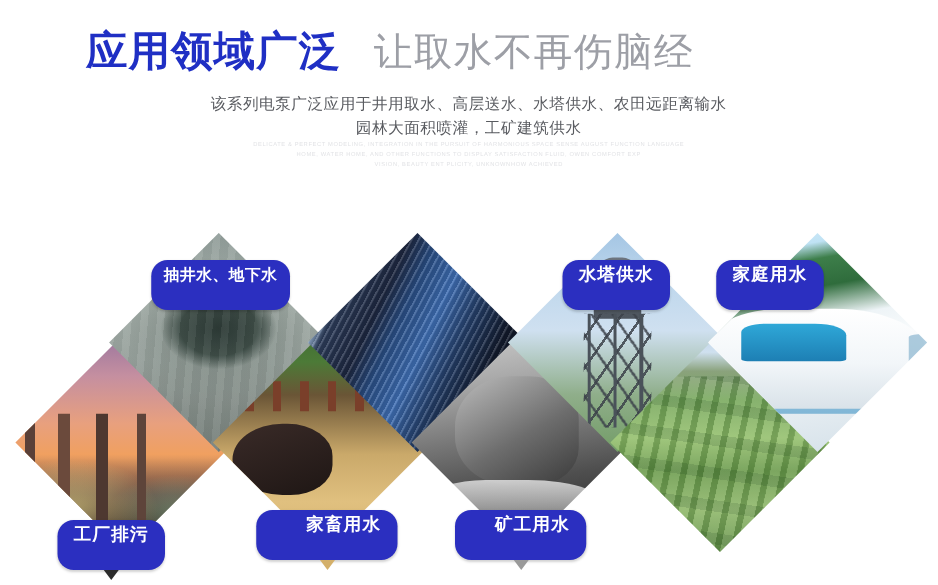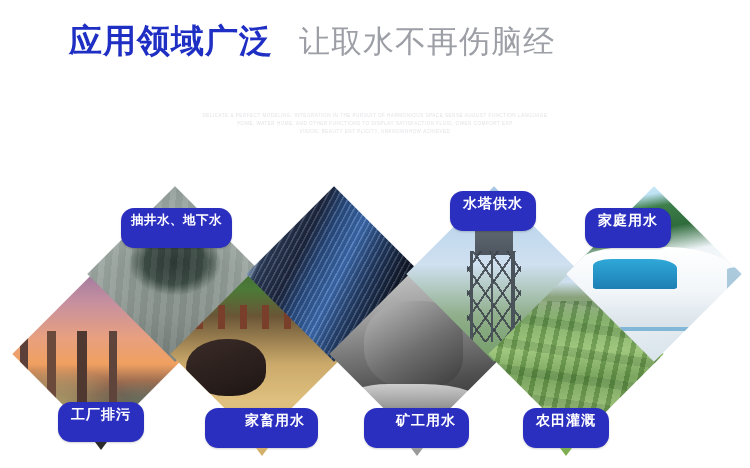--- a/index.html
+++ b/index.html
@@ -208,20 +208,24 @@
 </head>
 <body>
 
 <div class="page">
 
   <div class="header">
     <div class="title-row">
       <span class="title-main">应用领域广泛</span>
       <span class="title-sub">让取水不再伤脑经</span>
     </div>
+    <div class="desc">
+      <div>该系列电泵广泛应用于井用取水、高层送水、水塔供水、农田远距离输水</div>
+      <div>园林大面积喷灌，工矿建筑供水</div>
+    </div>
     <div class="eng">
       <div>DELICATE &amp; PERFECT MODELING, INTEGRATION IN THE PURSUIT OF HARMONIOUS SPACE SENSE AUGUST FUNCTION LANGUAGE</div>
       <div>HOME, WATER HOME, AND OTHER FUNCTIONS TO DISPLAY SATISFACTION FLUID, OWEN COMFORT EXP</div>
       <div>VISION, BEAUTY ENT PLICITY, UNKNOWNHOW ACHIEVED</div>
     </div>
   </div>
 
   <div class="board">
 
     <div class="dia" style="left:38px;top:142px;">
@@ -250,22 +254,21 @@
 
     <div class="dia" style="left:514px;top:142px;">
       <div class="inner ph-field"></div>
     </div>
 
     <div class="dia" style="left:592px;top:62px;">
       <div class="inner ph-car"></div>
     </div>
 
     <div class="pill small" style="left:121px;top:58px;">抽井水、地下水</div>
-    <div class="pill" style="left:450px;top:41px;">水塔供水</div>
-    <div class="pill" style="left:585px;top:58px;">家庭用水</div>
-
-    <div class="pill ptr" style="left:46px;top:252px;margin-left:12px;--ptr:#2b2b2b;">工厂排污</div>
+    <div class="pill" style="left:450px;top:58px;">水塔供水</div>
+    <div class="pill" style="left:573px;top:58px;">家庭用水</div>
+
+    <div class="pill ptr" style="left:46px;top:266px;--ptr:#2b2b2b;">工厂排污</div>
     <div class="pill ptr" style="left:205px;top:258px;padding-left:40px;--ptr:#d4b06a;">家畜用水</div>
     <div class="pill ptr" style="left:364px;top:258px;padding-left:32px;--ptr:#9a9a9a;">矿工用水</div>
-    <div class="pill ptr" style="left:523px;top:258px;--ptr:#7fae52;">农田灌溉</div>
 
   </div>
 </div>
 
 </body></html>

